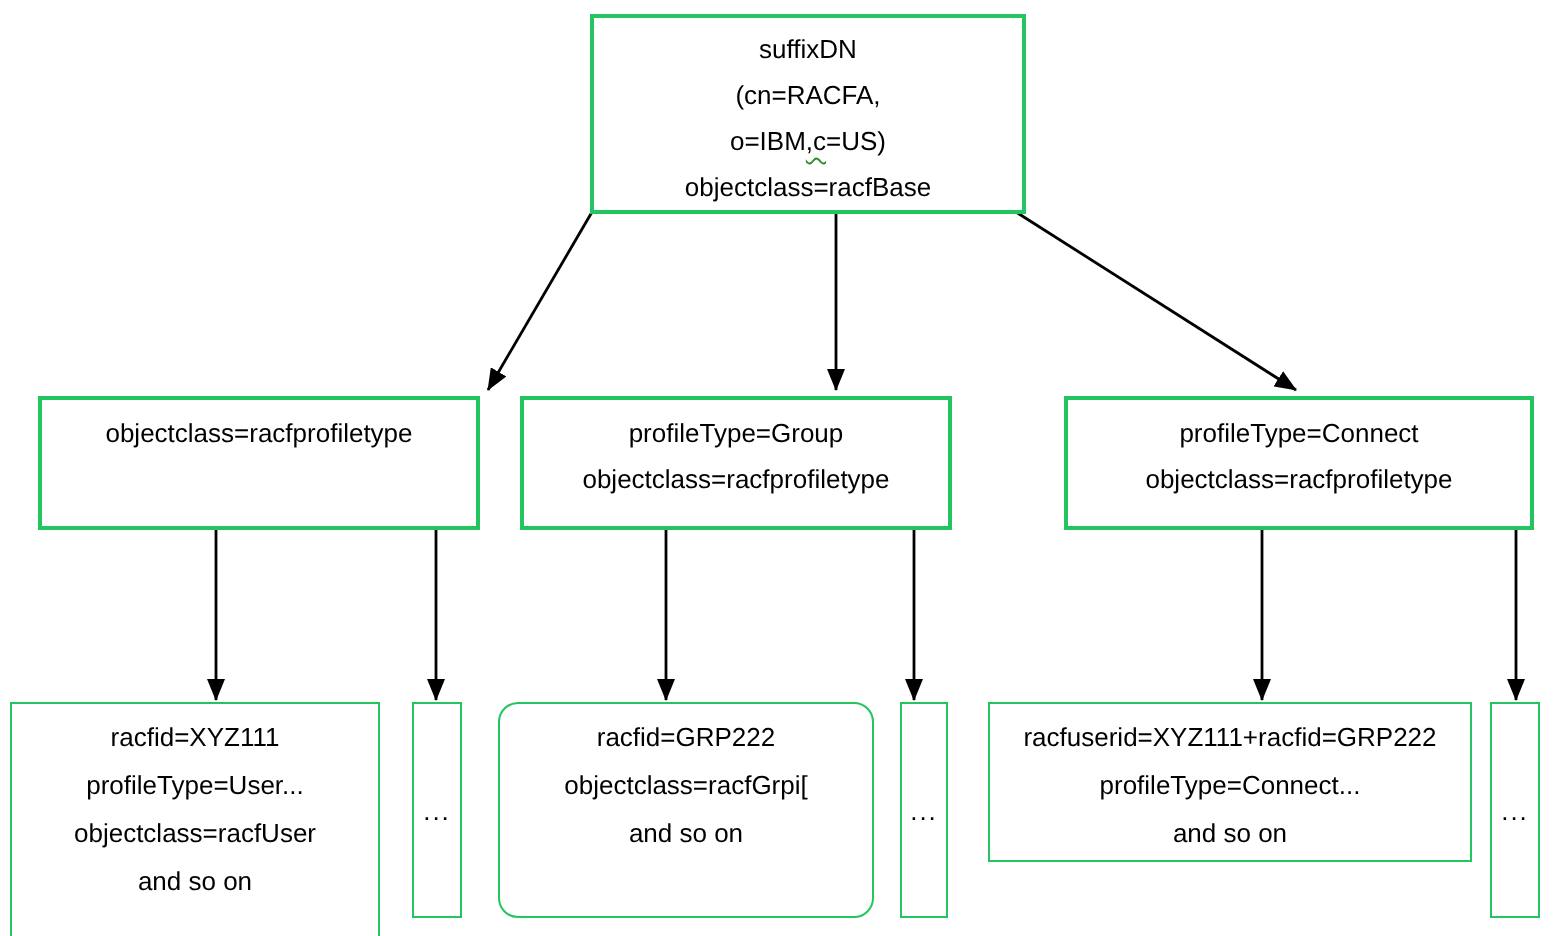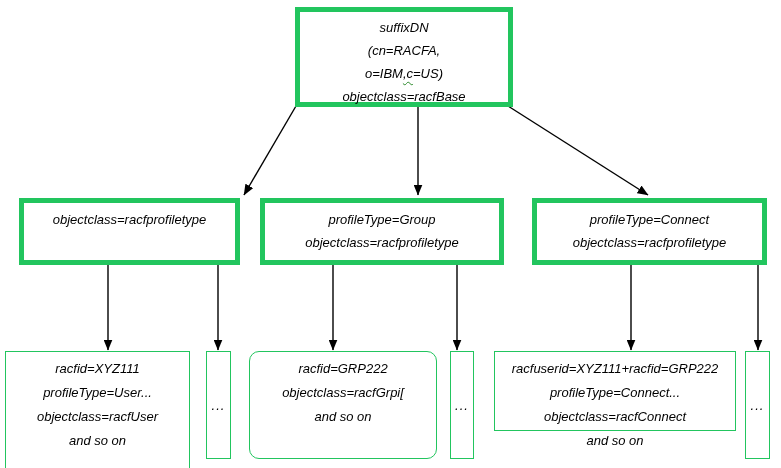--- a/index.html
+++ b/index.html
@@ -19,24 +19,23 @@
   .arrows {
     position: absolute;
     left: 0;
     top: 0;
     pointer-events: none;
   }
   .node {
     position: absolute;
     box-sizing: border-box;
     background: #ffffff;
-    border: 5px solid #22c55e;
+    border: 2px solid #22c55e;
     text-align: center;
     font-size: 13px;
-    font-style: italic;
   }
   .node .line {
     line-height: 23px;
     white-space: nowrap;
   }
   .node-root {
     padding-top: 4px;
   }
   .node-profile {
     padding-top: 5px;
@@ -92,21 +91,21 @@
     <div class="line">suffixDN</div>
     <div class="line">(cn=RACFA,</div>
     <div class="line"><span>o=IBM</span><span class="squiggle">,c</span><span>=US)</span></div>
     <div class="line">objectclass=racfBase</div>
   </div>
 
   <div class="node node-profile" style="left:19px; top:198px; width:221px; height:67px;">
     <div class="line">objectclass=racfprofiletype</div>
   </div>
 
-  <div class="node node-profile" style="left:260px; top:198px; width:244px; height:67px;">
+  <div class="node node-profile" style="left:260px; top:198px; width:216px; height:67px;">
     <div class="line">profileType=Group</div>
     <div class="line">objectclass=racfprofiletype</div>
   </div>
 
   <div class="node node-profile" style="left:532px; top:198px; width:235px; height:67px;">
     <div class="line">profileType=Connect</div>
     <div class="line">objectclass=racfprofiletype</div>
   </div>
 
   <div class="node node-entry" style="left:5px; top:351px; width:185px; height:120px;">
@@ -126,21 +125,20 @@
     <div class="line">and so on</div>
   </div>
 
   <div class="node node-more" style="left:450px; top:351px; width:24px; height:108px;">
     <span>...</span>
   </div>
 
   <div class="node node-entry" style="left:494px; top:351px; width:242px; height:80px;">
     <div class="line">racfuserid=XYZ111+racfid=GRP222</div>
     <div class="line">profileType=Connect...</div>
-    <div class="line">objectclass=racfConnect</div>
     <div class="line">and so on</div>
   </div>
 
   <div class="node node-more" style="left:745px; top:351px; width:25px; height:108px;">
     <span>...</span>
   </div>
 
 </div>
 
 </body></html>

